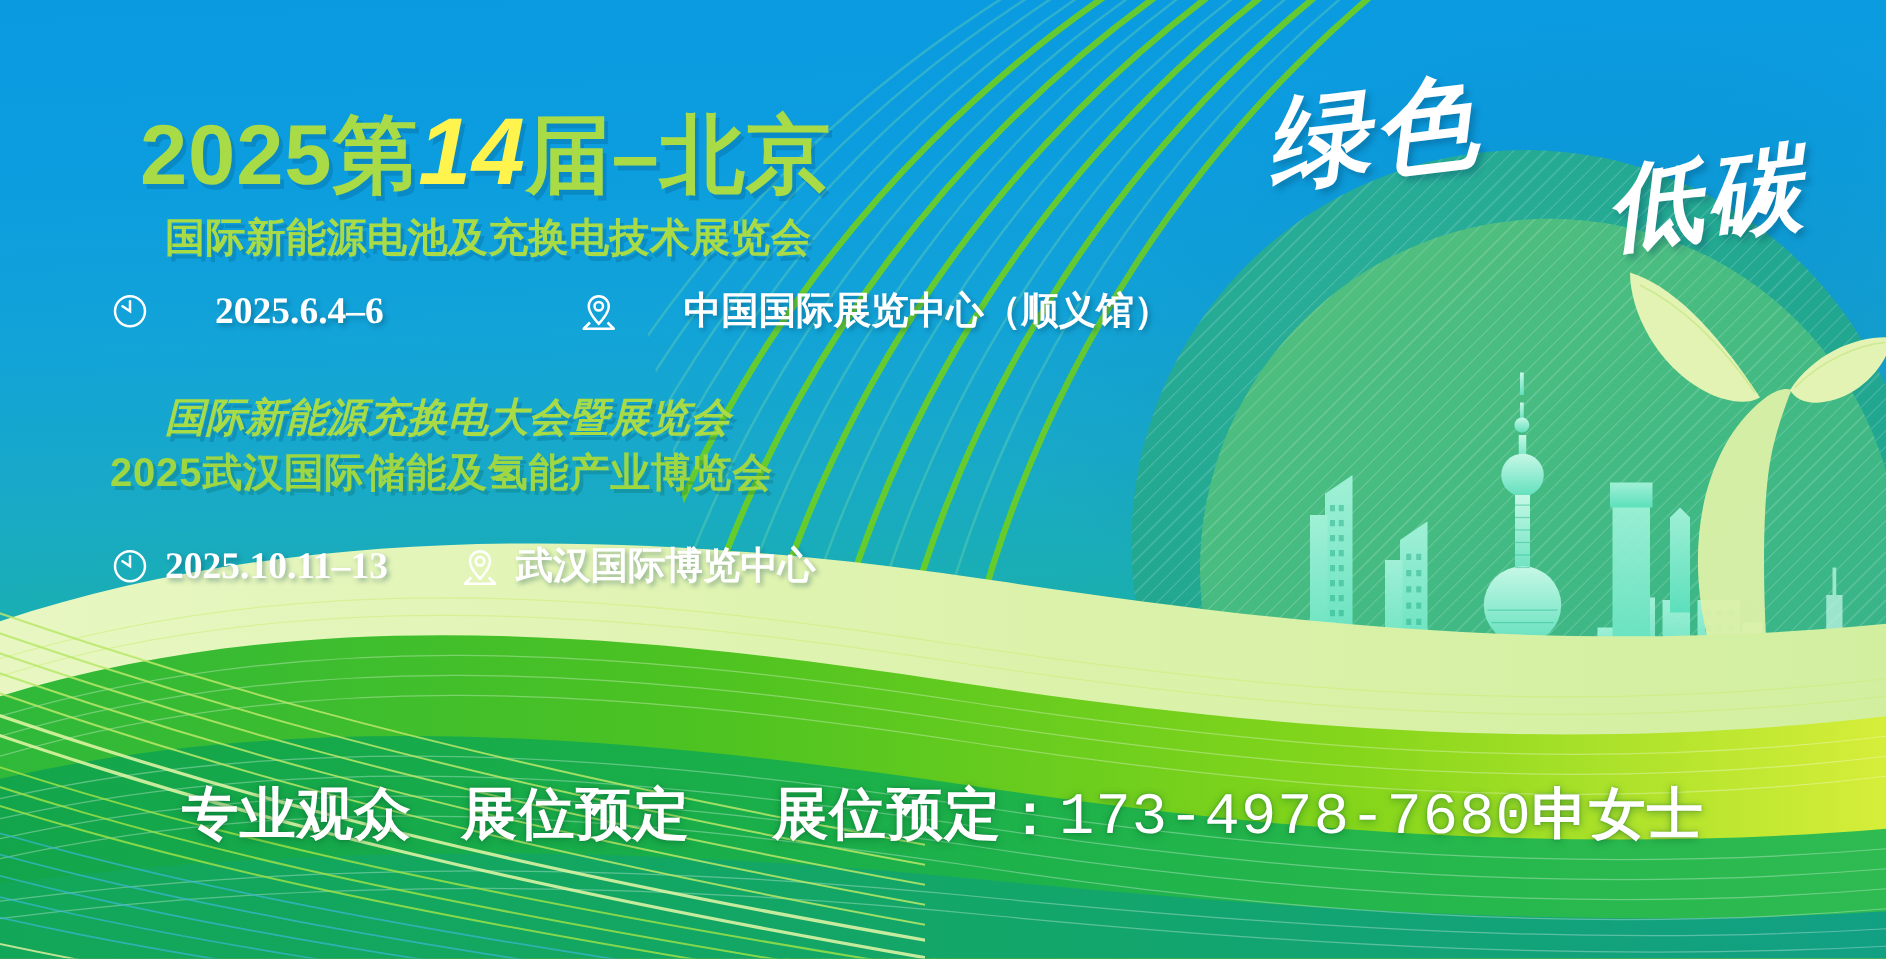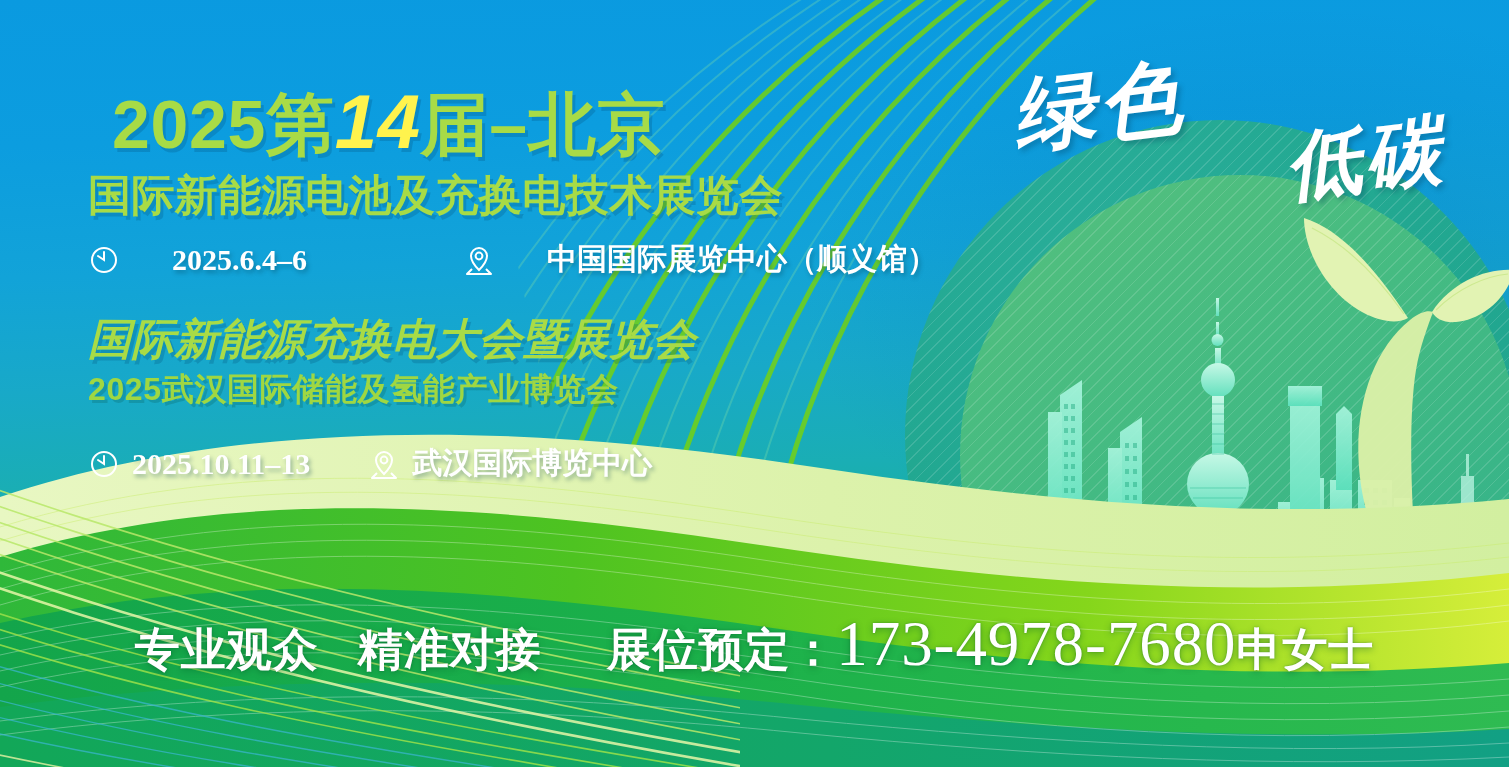--- a/index.html
+++ b/index.html
@@ -51,38 +51,38 @@
   
   .block{position:absolute;left:88px;}
   .t-line{white-space:nowrap;font-weight:700;line-height:1;}
 
   .h1{font-size:68px;letter-spacing:.01em;
       text-shadow:3px 4px 0 rgba(0,70,110,.22);margin-left:24px;}
   .h1 .green{color:#a8db46;}
   .h1 .yellow{color:#fff34d;font-style:italic;font-size:76px;}
   .h1 .dash{color:#a8db46;}
 
-  .h2{font-size:43px;color:#a8db46;letter-spacing:.01em;
-      text-shadow:3px 4px 0 rgba(0,70,110,.22);}
+  .h2{font-size:32px;color:#a8db46;letter-spacing:.01em;
+      text-shadow:3px 4px 0 rgba(0,70,110,.22);margin-left:44px;}
   .h3{font-size:32px;color:#9fd742;letter-spacing:.02em;
       text-shadow:3px 3px 0 rgba(0,70,60,.20);}
 
   .meta{display:flex;align-items:center;color:#fff;font-weight:700;
         font-size:30px;white-space:nowrap;
         font-family:"Liberation Serif","DejaVu Serif",serif;
         text-shadow:2px 3px 4px rgba(0,60,80,.35);}
   .meta .ico{flex:0 0 auto;margin-right:12px;display:inline-flex;}
   .meta .gap{width:74px;display:inline-block;}
 
   .footer{position:absolute;left:0;width:100%;bottom:86px;text-align:center;
     color:#fff;font-size:45px;font-weight:700;white-space:nowrap;
     letter-spacing:.02em;
     text-shadow:0 2px 7px rgba(0,90,40,.45),0 0 2px rgba(0,80,40,.4);}
   .footer .sp{display:inline-block;width:26px;}
-  .footer .num{font-family:Liberation Serif, serif;font-weight:400;font-size:63px;text-align:center;}
+  .footer .num{font-family:Liberation Mono, monospace;font-weight:400;font-size:47px;text-align:center;}
 </style>
 </head>
 <body>
 
 <div class="banner">
 
   <div class="arcstripes">
     <svg viewBox="0 0 1250 1250" preserveAspectRatio="none">
       <g fill="none" stroke="#6fd01d" stroke-width="5" opacity=".95">
         <path d="M-200,1290 A1000,1000 0 0 1 800,290"></path>
@@ -368,17 +368,17 @@
           <path d="M18,4 C13.6,4 10,7.6 10,12 C10,18 18,26 18,26 C18,26 26,18 26,12 C26,7.6 22.4,4 18,4 Z"></path>
           <circle cx="18" cy="12" r="3.4"></circle>
         </svg>
       </span>
       <span>武汉国际博览中心</span>
     </div>
   </div>
 
   <div class="footer">
     <span>专业观众</span><span class="sp"></span>
-    <span>精准对接</span><span class="sp"></span><span class="sp"></span>
+    <span>展位预定</span><span class="sp"></span><span class="sp"></span>
     <span>展位预定：</span><span class="num">173-4978-7680</span><span>申女士</span>
   </div>
 
 </div>
 
 </body></html>

